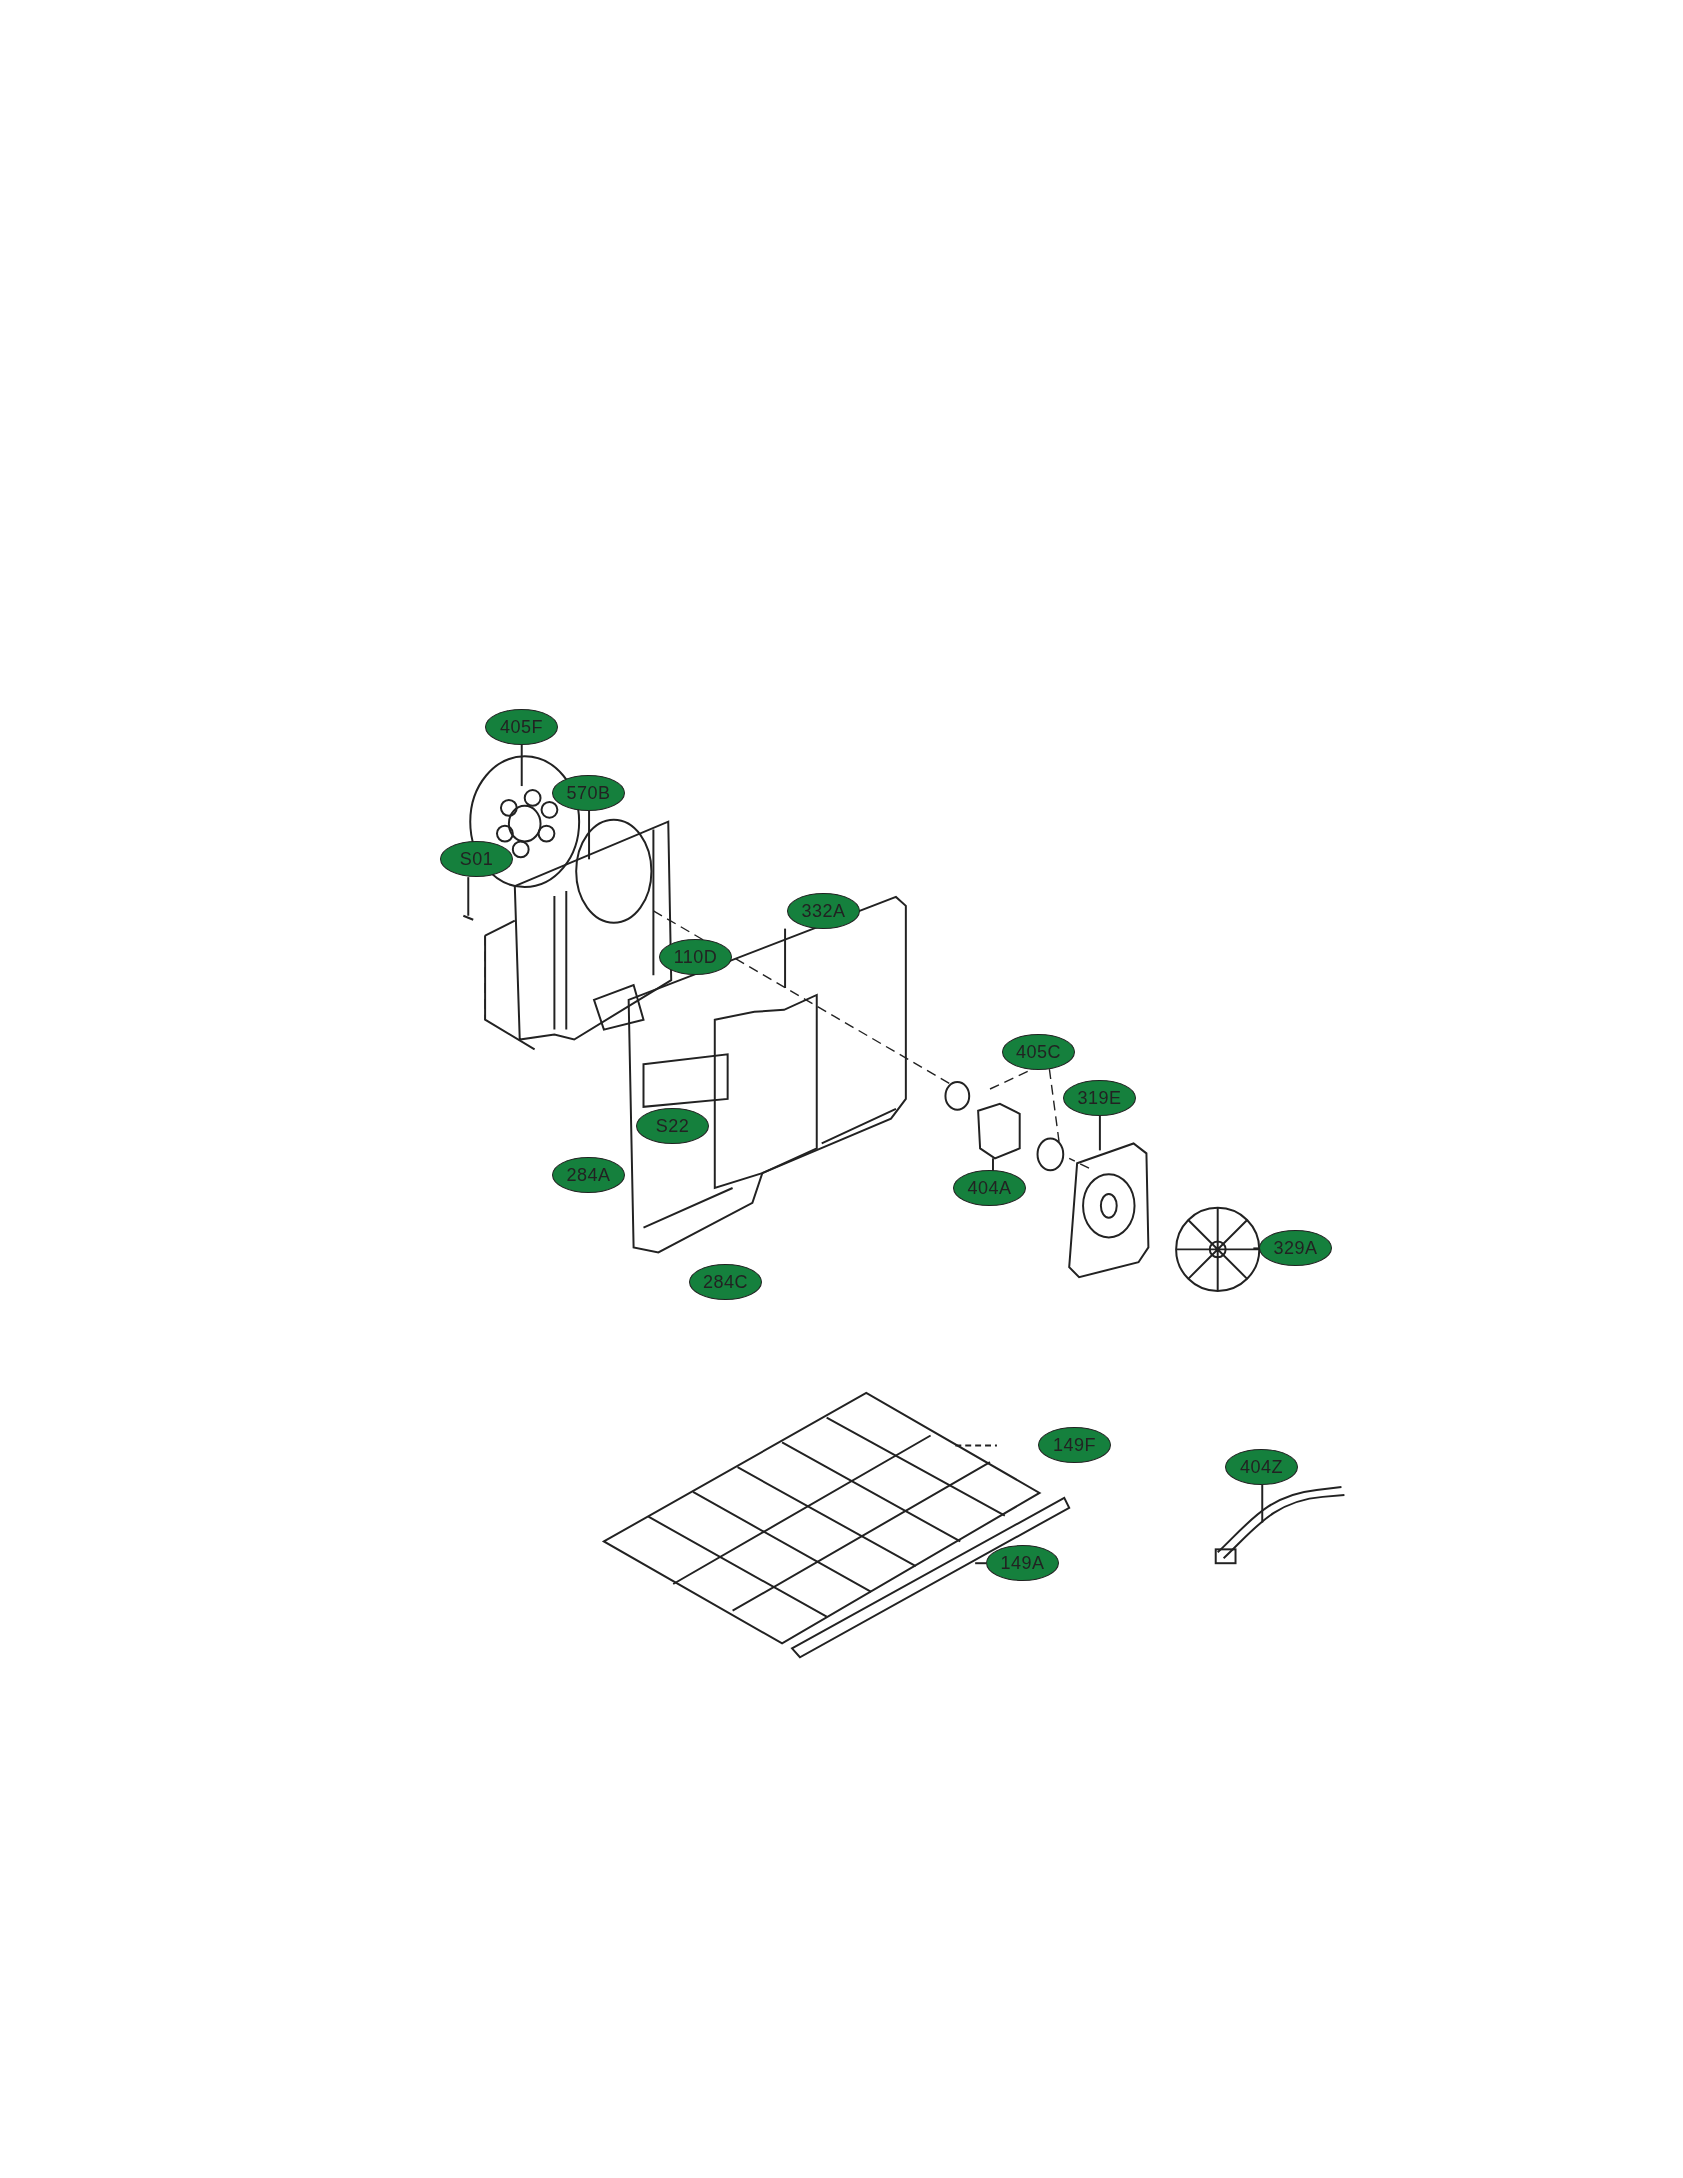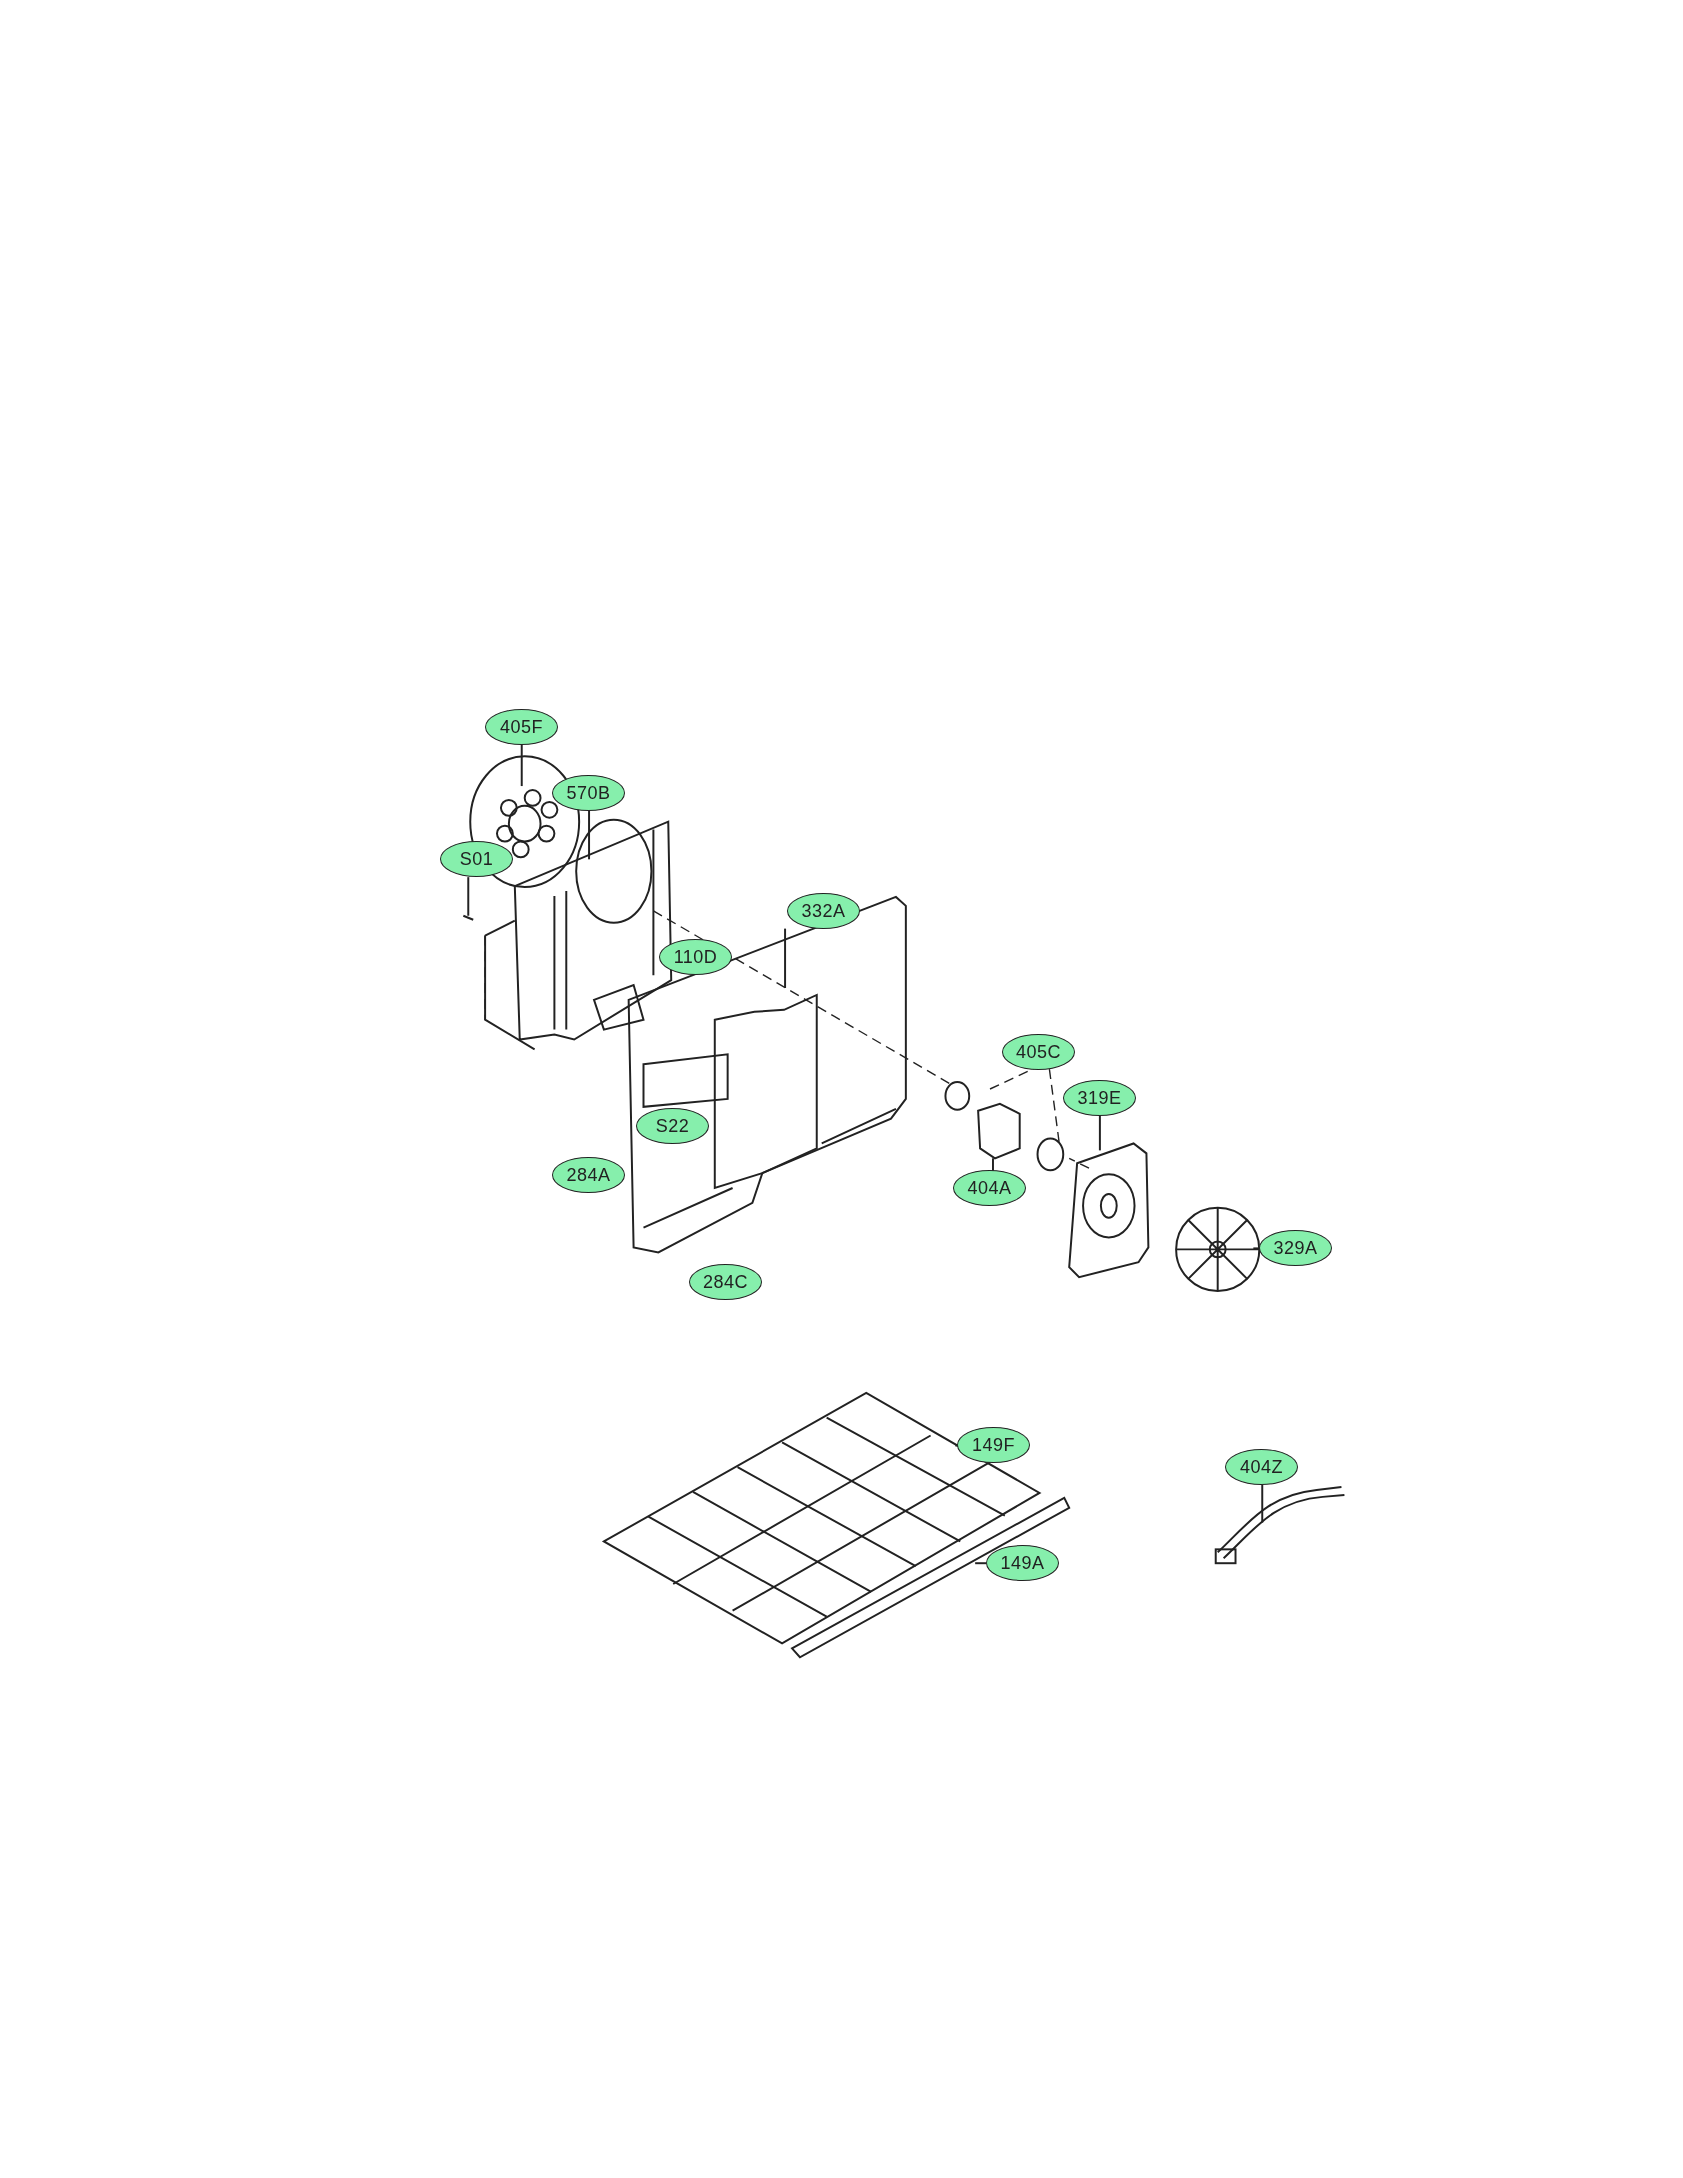--- a/index.html
+++ b/index.html
@@ -1,19 +1,19 @@
 <!DOCTYPE html>
 <html><head>
 <meta charset="utf-8">
 <style>
   html, body { margin:0; padding:0; background:#ffffff; }
   body { width:1683px; height:2178px; position:relative; overflow:hidden; font-family:"Liberation Sans", sans-serif; }
   svg#diagram { position:absolute; left:0; top:0; width:1683px; height:2178px; }
   .lbl { position:absolute; width:73px; height:36px; margin-left:-37px; margin-top:-18px;
-         border:1.5px solid #222; border-radius:50%; background:#86efac; box-sizing:border-box;
+         border:1.5px solid #222; border-radius:50%; background:#15803d; box-sizing:border-box;
          display:flex; align-items:center; justify-content:center;
          font-size:18px; color:#222; letter-spacing:0.5px; }
 </style>
 </head>
 <body>
 
 <svg id="diagram" viewBox="0 0 1700 2200" xmlns="http://www.w3.org/2000/svg">
   <g fill="none" stroke="#222" stroke-width="2">
 
     <g>
@@ -108,16 +108,16 @@
 <div class="lbl" style="left:477px;top:859px">S01</div>
 <div class="lbl" style="left:824px;top:911px">332A</div>
 <div class="lbl" style="left:696px;top:957px">110D</div>
 <div class="lbl" style="left:1039px;top:1052px">405C</div>
 <div class="lbl" style="left:1100px;top:1098px">319E</div>
 <div class="lbl" style="left:990px;top:1188px">404A</div>
 <div class="lbl" style="left:589px;top:1175px">284A</div>
 <div class="lbl" style="left:673px;top:1126px">S22</div>
 <div class="lbl" style="left:726px;top:1282px">284C</div>
 <div class="lbl" style="left:1296px;top:1248px">329A</div>
-<div class="lbl" style="left:994px;top:1445px">149F</div>
+<div class="lbl" style="left:1075px;top:1445px">149F</div>
 <div class="lbl" style="left:1023px;top:1563px">149A</div>
 <div class="lbl" style="left:1262px;top:1467px">404Z</div>
 
 
 </body></html>

